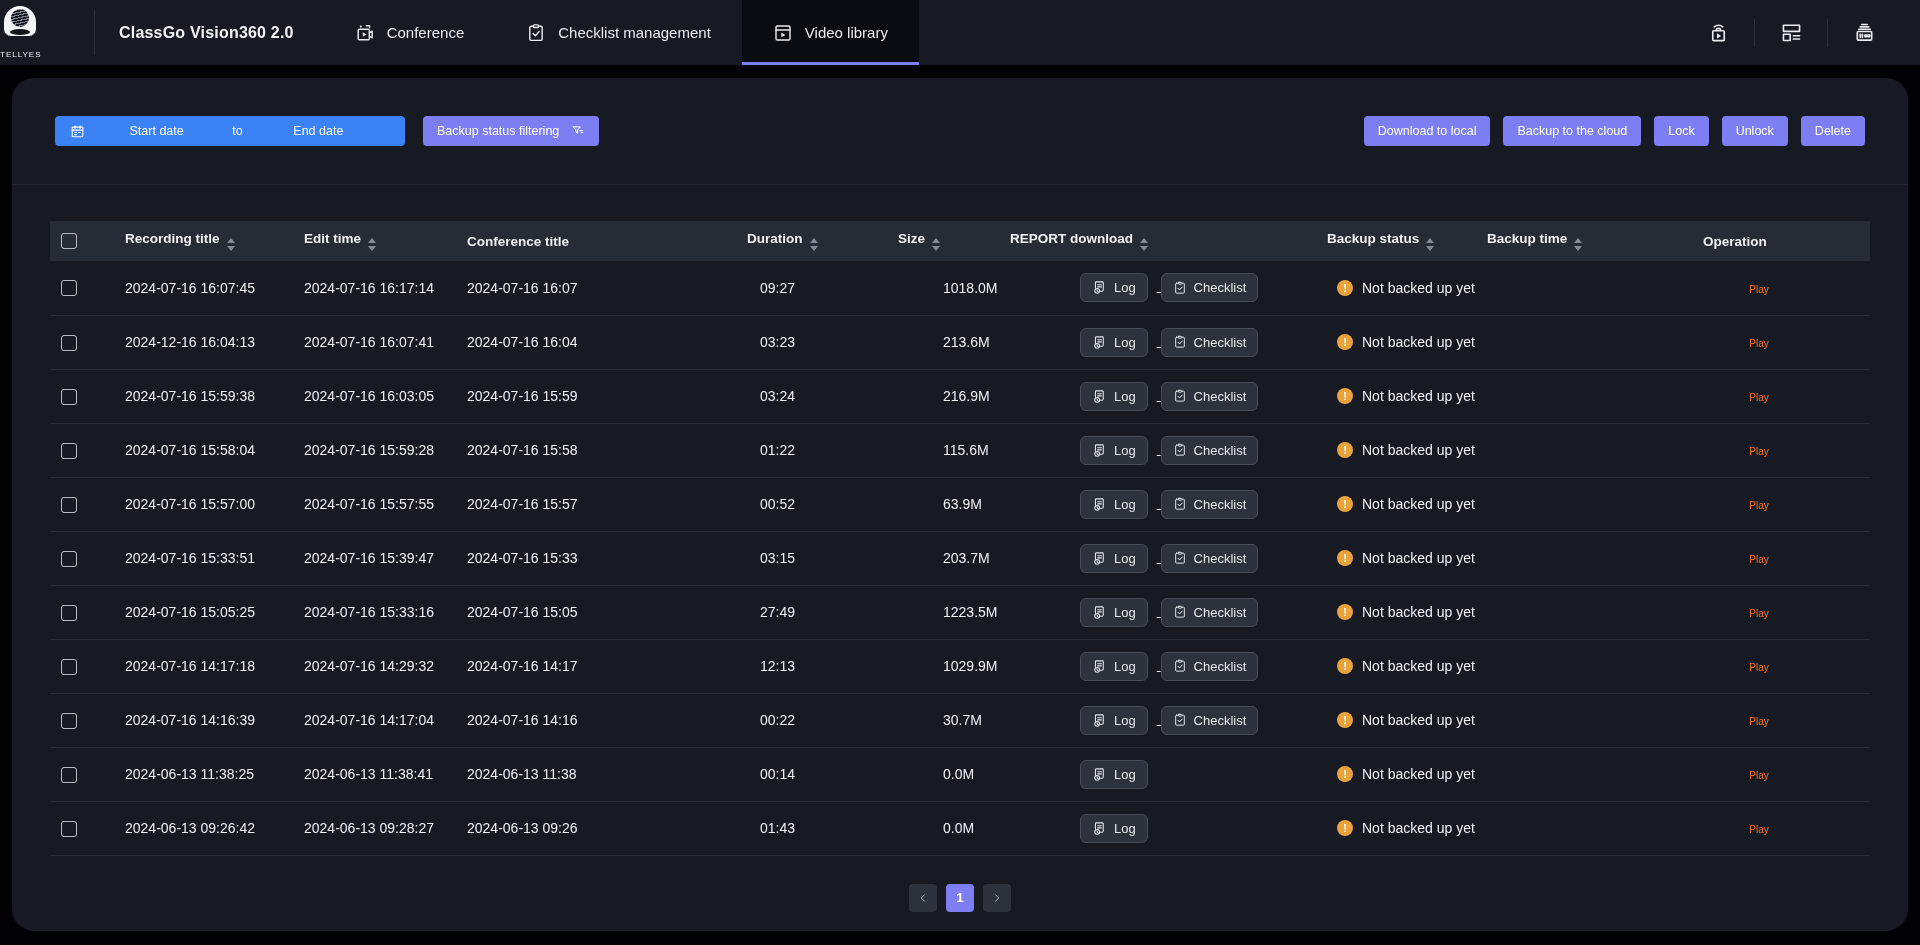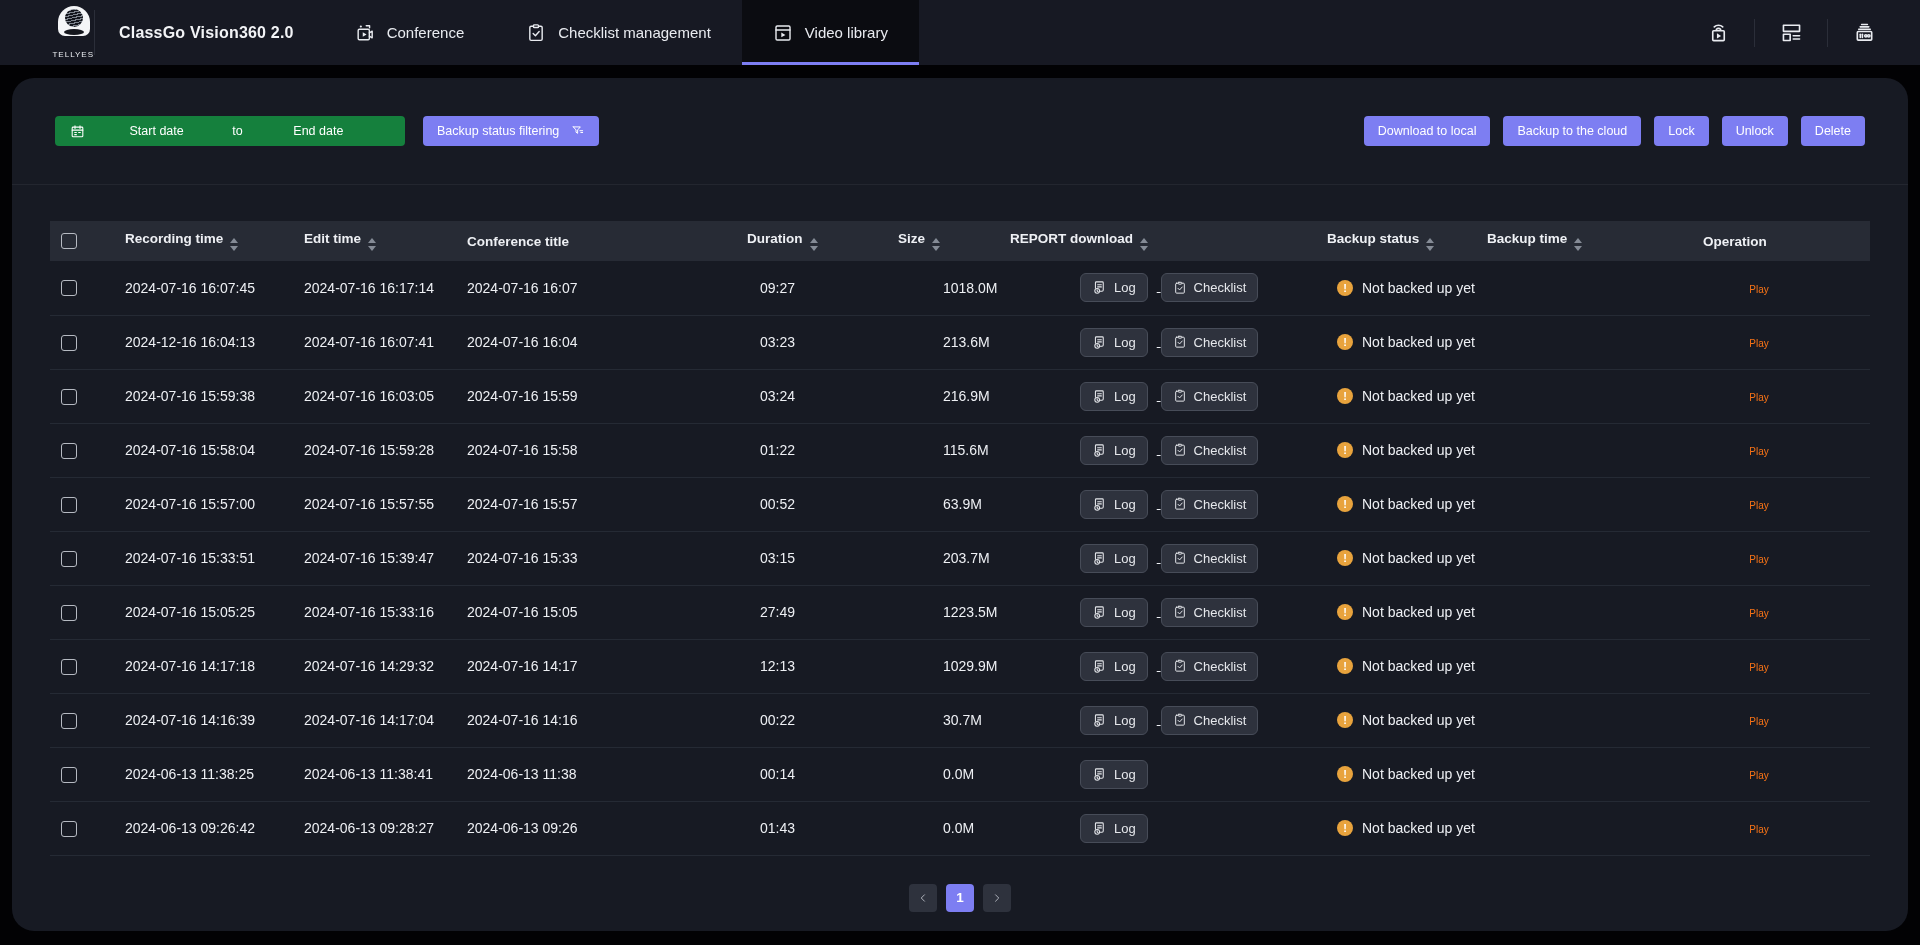--- a/index.html
+++ b/index.html
@@ -1,21 +1,21 @@
 <!DOCTYPE html>
 <html><head>
 <meta charset="utf-8">
 <style>
   * { margin:0; padding:0; box-sizing:border-box; }
   html,body { width:1920px; height:945px; background:#020204; overflow:hidden;
               font-family:"Liberation Sans", sans-serif; }
 
   
   .nav { height:65px; background:#171923; display:flex; align-items:stretch; }
-  .logo-box { width:94px; display:flex; flex-direction:column; align-items:flex-end; justify-content:center; gap:14px; }
+  .logo-box { width:94px; display:flex; flex-direction:column; align-items:flex-start; justify-content:center; gap:14px; }
   .logo-glyph { width:40px; height:30px; position:relative; }
   .logo-glyph .arch { position:absolute; left:4px; right:4px; top:0; height:30px;
                       background:#f4f5f7; border-radius:16px 16px 7px 7px; }
   .logo-glyph .globe { position:absolute; top:3px; left:11px; width:18px; height:18px; border-radius:50%;
                        background:repeating-linear-gradient(168deg,#14161d 0 1.6px,#7d838d 1.6px 2.7px); }
   .logo-glyph .shadow { position:absolute; left:10px; right:10px; bottom:1px; height:6px;
                         background:#14161d; border-radius:50%; }
   .logo-text { font-size:8px; letter-spacing:1px; color:#eceef2; }
   .nav-sep { width:1px; background:#2b2e39; margin:10px 0; }
   .app-title { display:flex; align-items:center; margin-left:24px; font-size:16px; font-weight:700;
@@ -31,21 +31,21 @@
                   align-items:center; justify-content:center; cursor:pointer; }
   .nav-right .nav-sep { height:28px; margin:0; align-self:center; }
 
   
   .panel { position:absolute; left:12px; right:12px; top:78px; height:853px;
            background:#171a23; border-radius:22px; }
 
   
   .toolbar { height:107px; display:flex; align-items:center; padding:0 43px;
              border-bottom:1px solid #23262f; }
-  .date-range { width:350px; height:30px; background:#15803d; border-radius:4px; display:flex;
+  .date-range { width:350px; height:30px; background:#3b82f6; border-radius:4px; display:flex;
                 align-items:center; padding:0 15px; color:#fff; font-size:12.5px; cursor:pointer; }
   .date-range .seg { flex:1; text-align:center; }
   .date-range .sep { flex:0 0 auto; padding:0 4px; }
   .pill { height:30px; background:#7d7ef2; border:none; border-radius:4px; color:#fff;
           font-size:12.5px; padding:0 14px; display:inline-flex; align-items:center; gap:12px;
           cursor:pointer; font-family:inherit; white-space:nowrap; }
   .backup-filter { margin-left:18px; }
   .toolbar-actions { margin-left:auto; display:flex; gap:13px; }
 
   
@@ -207,21 +207,21 @@
         <col style="width:151px">
           <col style="width:112px">
           <col style="width:317px">
           <col style="width:160px">
         <col style="width:161px">
           <col style="width:222px">
       </colgroup>
       <thead>
         <tr>
           <th class="c-check"><span class="checkbox"></span></th>
-          <th><span>Recording time</span><span class="sort">
+          <th><span>Recording title</span><span class="sort">
                 <i class="up"></i>
                 <i class="down"></i>
               </span></th>
           <th><span>Edit time</span><span class="sort">
                 <i class="up"></i>
                 <i class="down"></i>
               </span></th>
           <th><span>Conference title</span></th>
           <th><span>Duration</span><span class="sort">
                 <i class="up"></i>

